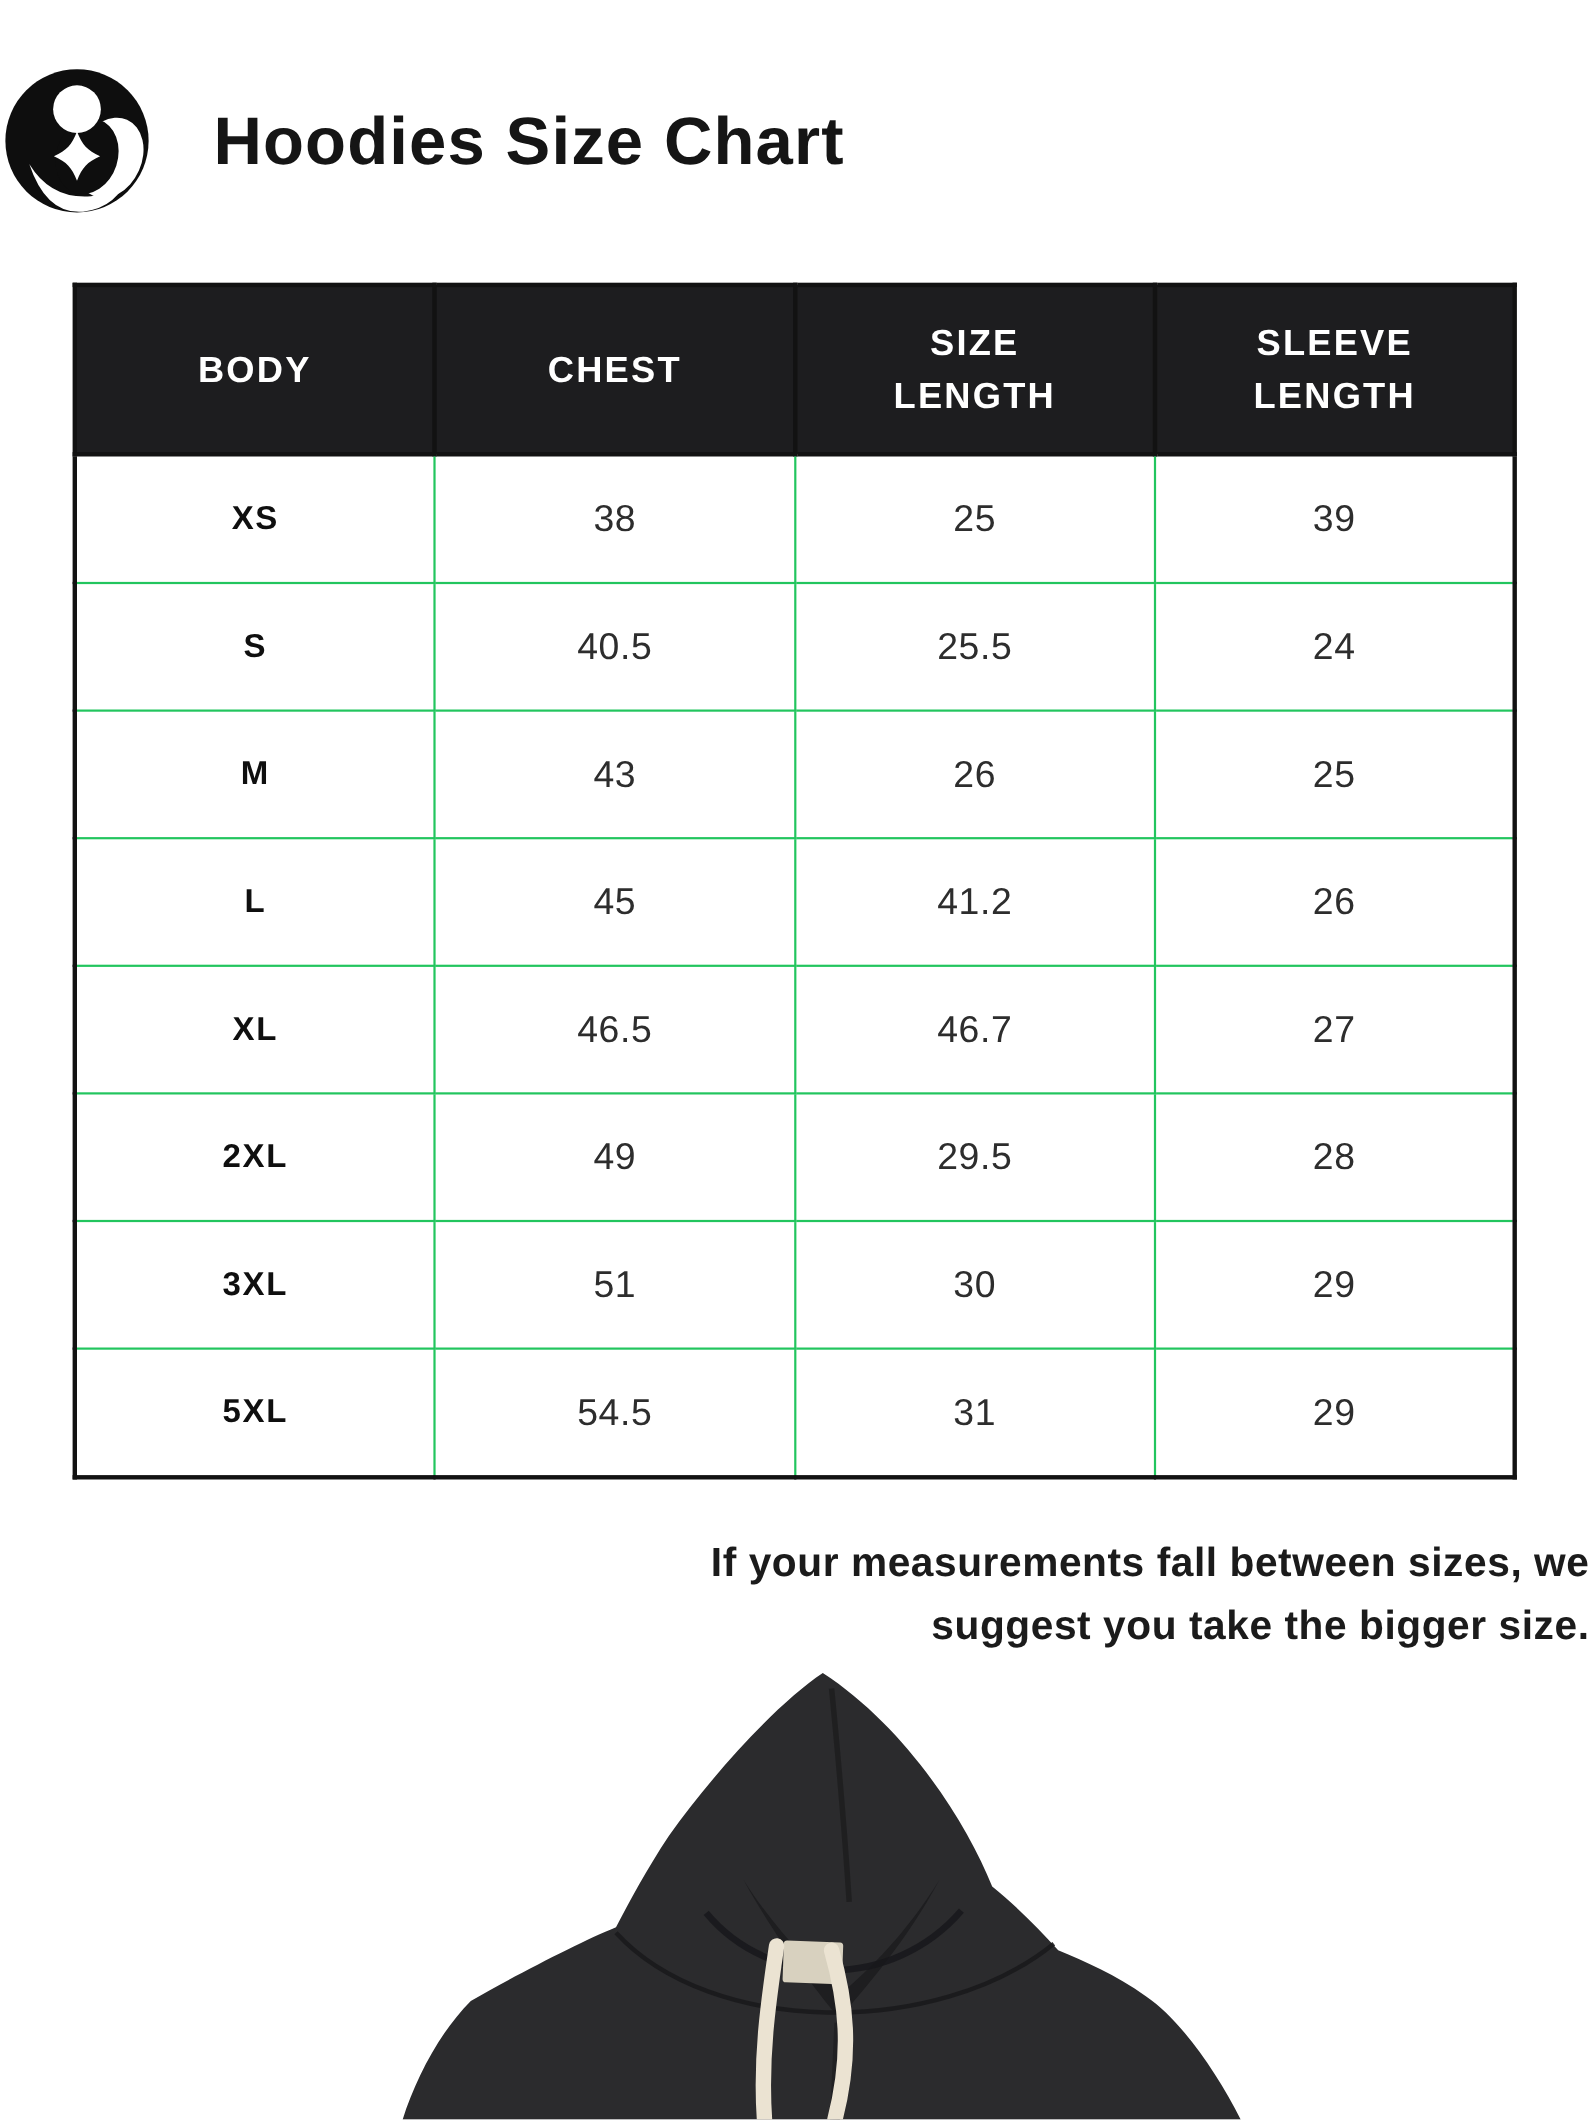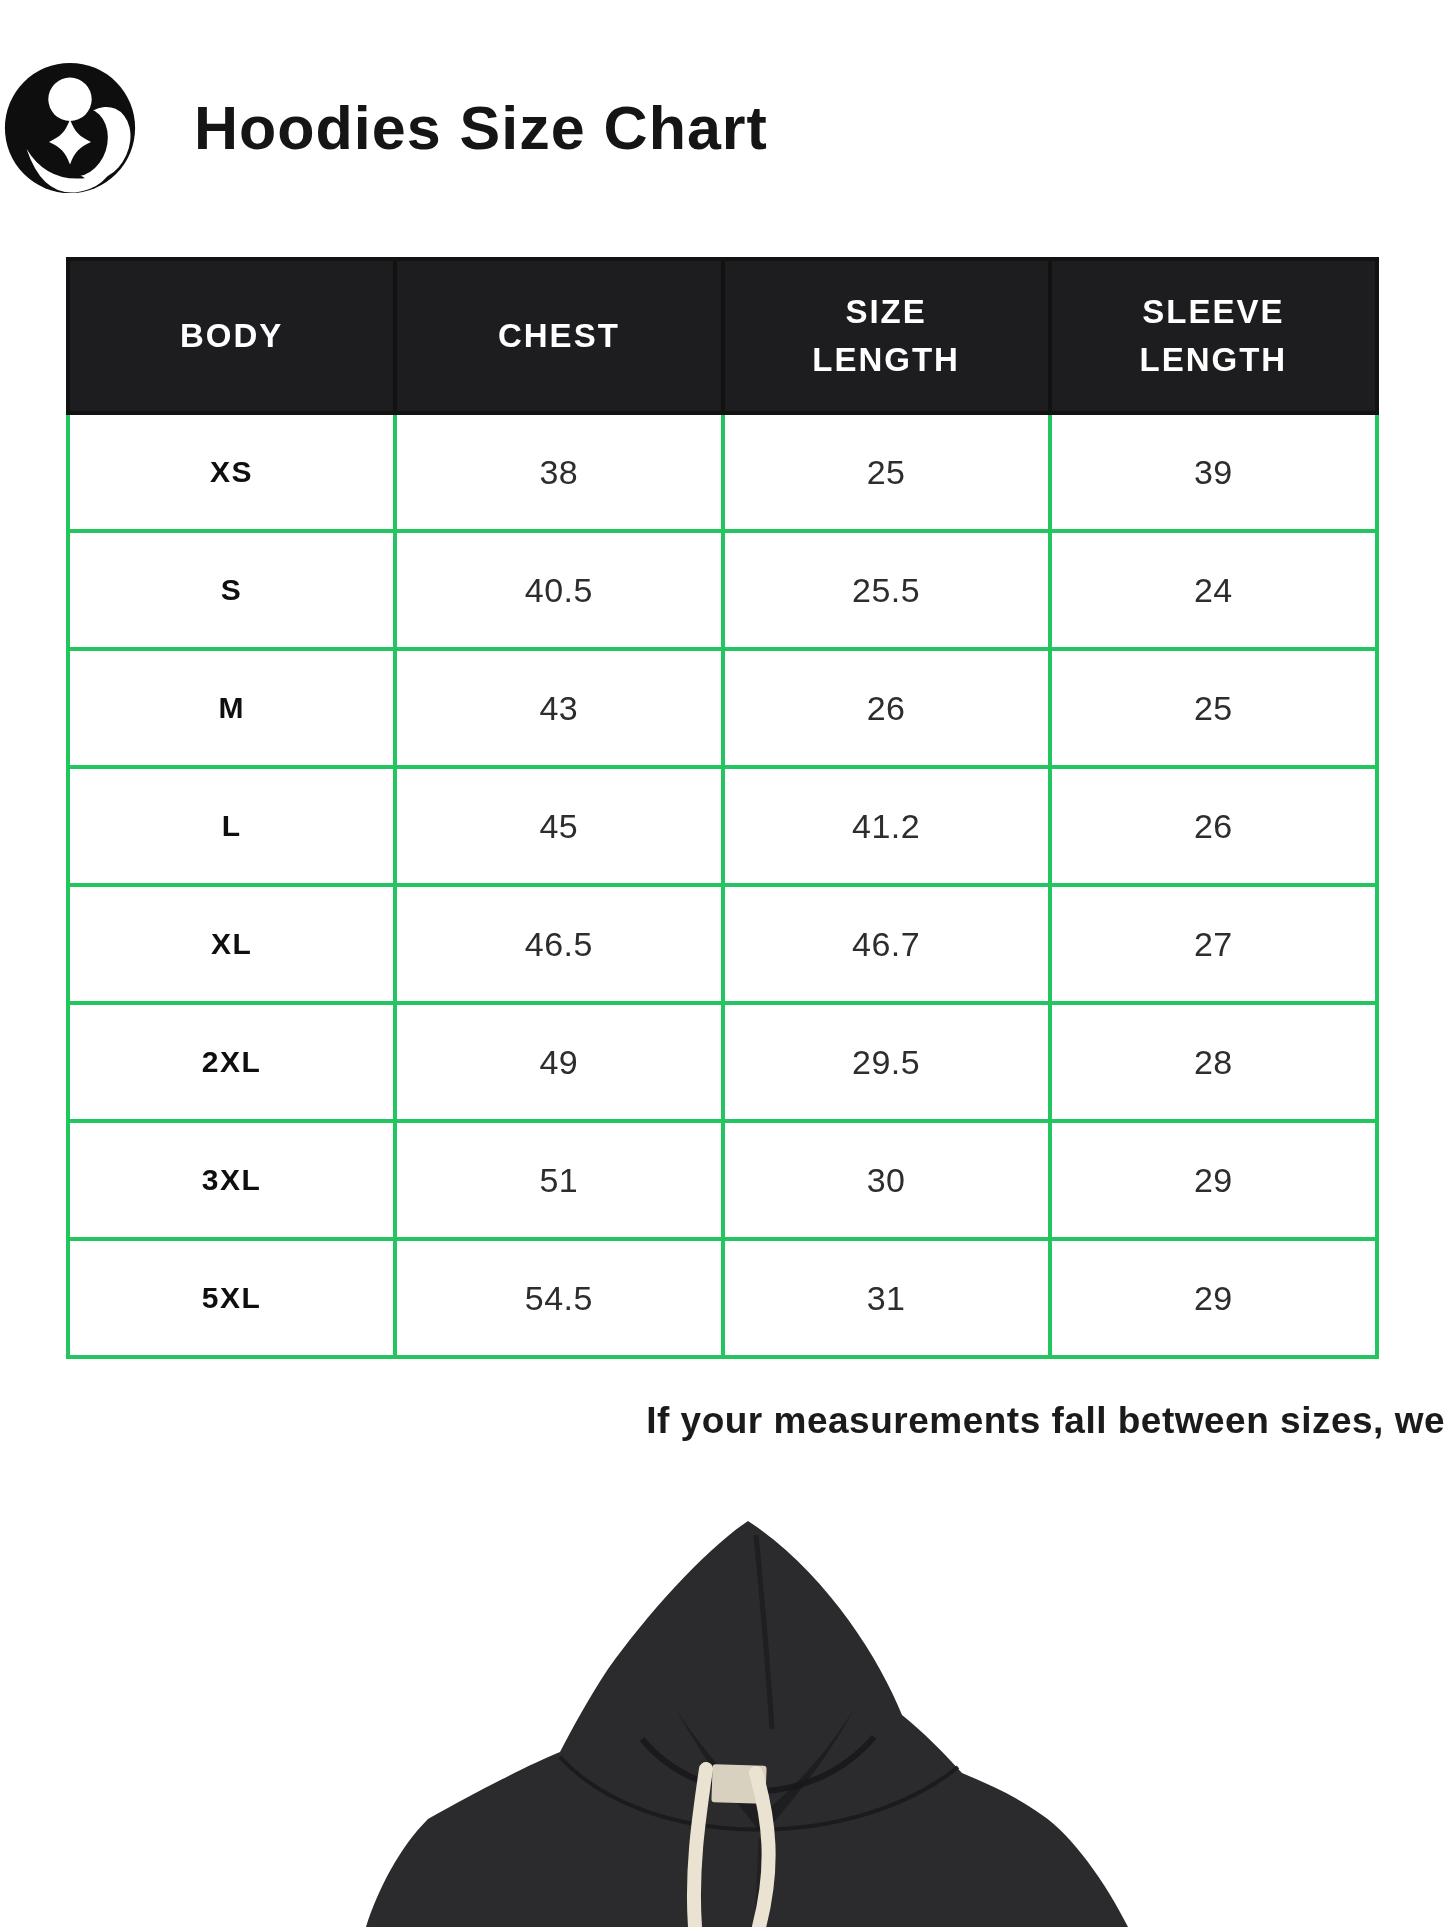--- a/index.html
+++ b/index.html
@@ -34,21 +34,21 @@
     height:148px;
     font-size:33px;font-weight:700;letter-spacing:2px;
     text-align:center;vertical-align:middle;
     border:4px solid #121212;
     white-space:pre-line;line-height:1.45;
   }
   table.size-table td{
     background:#ffffff;
     height:112px;
     text-align:center;vertical-align:middle;
-    border:4px solid #22c55e;
+    border:2px solid #22c55e;
     font-size:34px;color:#2d2d2d;letter-spacing:0.5px;
   }
   table.size-table td.size-col{
     font-weight:700;font-size:30px;color:#0f0f0f;letter-spacing:1.5px;
   }
 
   
   .note{
     position:absolute;top:1392px;left:0;width:100%;
     text-align:right;
@@ -141,20 +141,21 @@
           <td>54.5</td>
           <td>31</td>
           <td>29</td>
         </tr>
       </tbody>
     </table>
   </div>
 
   <div class="note">
     <div>If your measurements fall between sizes, we</div>
+    <div>suggest you take the bigger size.</div>
   </div>
 
   <svg class="hoodie" viewBox="0 0 1445 410" aria-hidden="true">
 
     <path d="M 748,4
              C 706,32 648,96 608,152
              C 588,182 572,212 560,235
              C 528,248 470,278 428,302
              C 400,330 378,372 366,410
              L 1128,410

